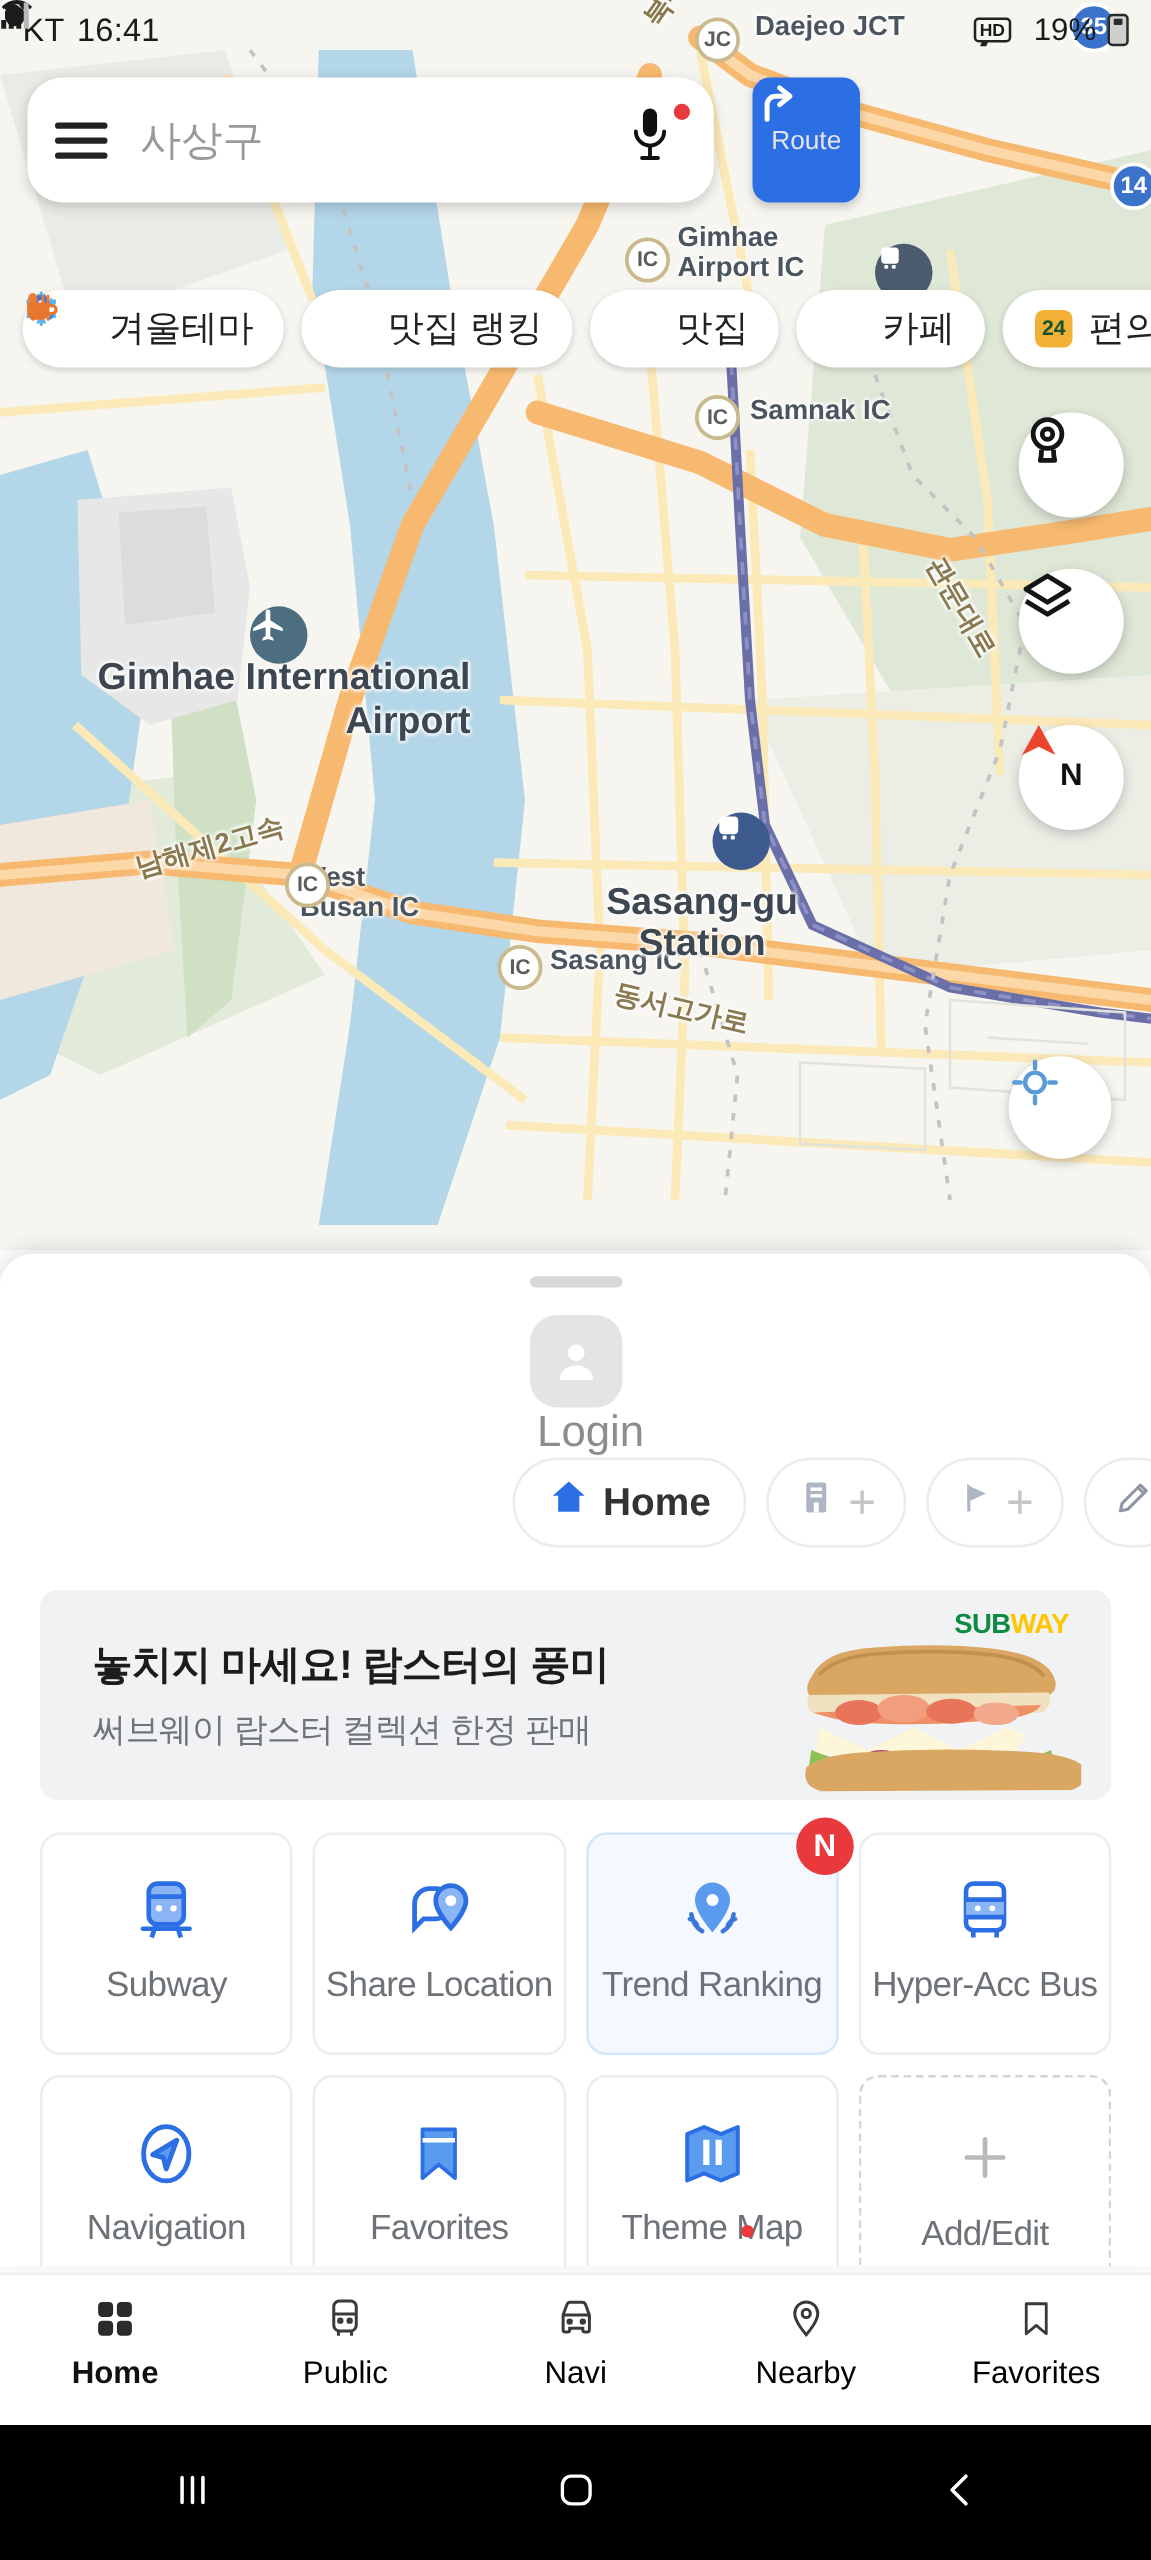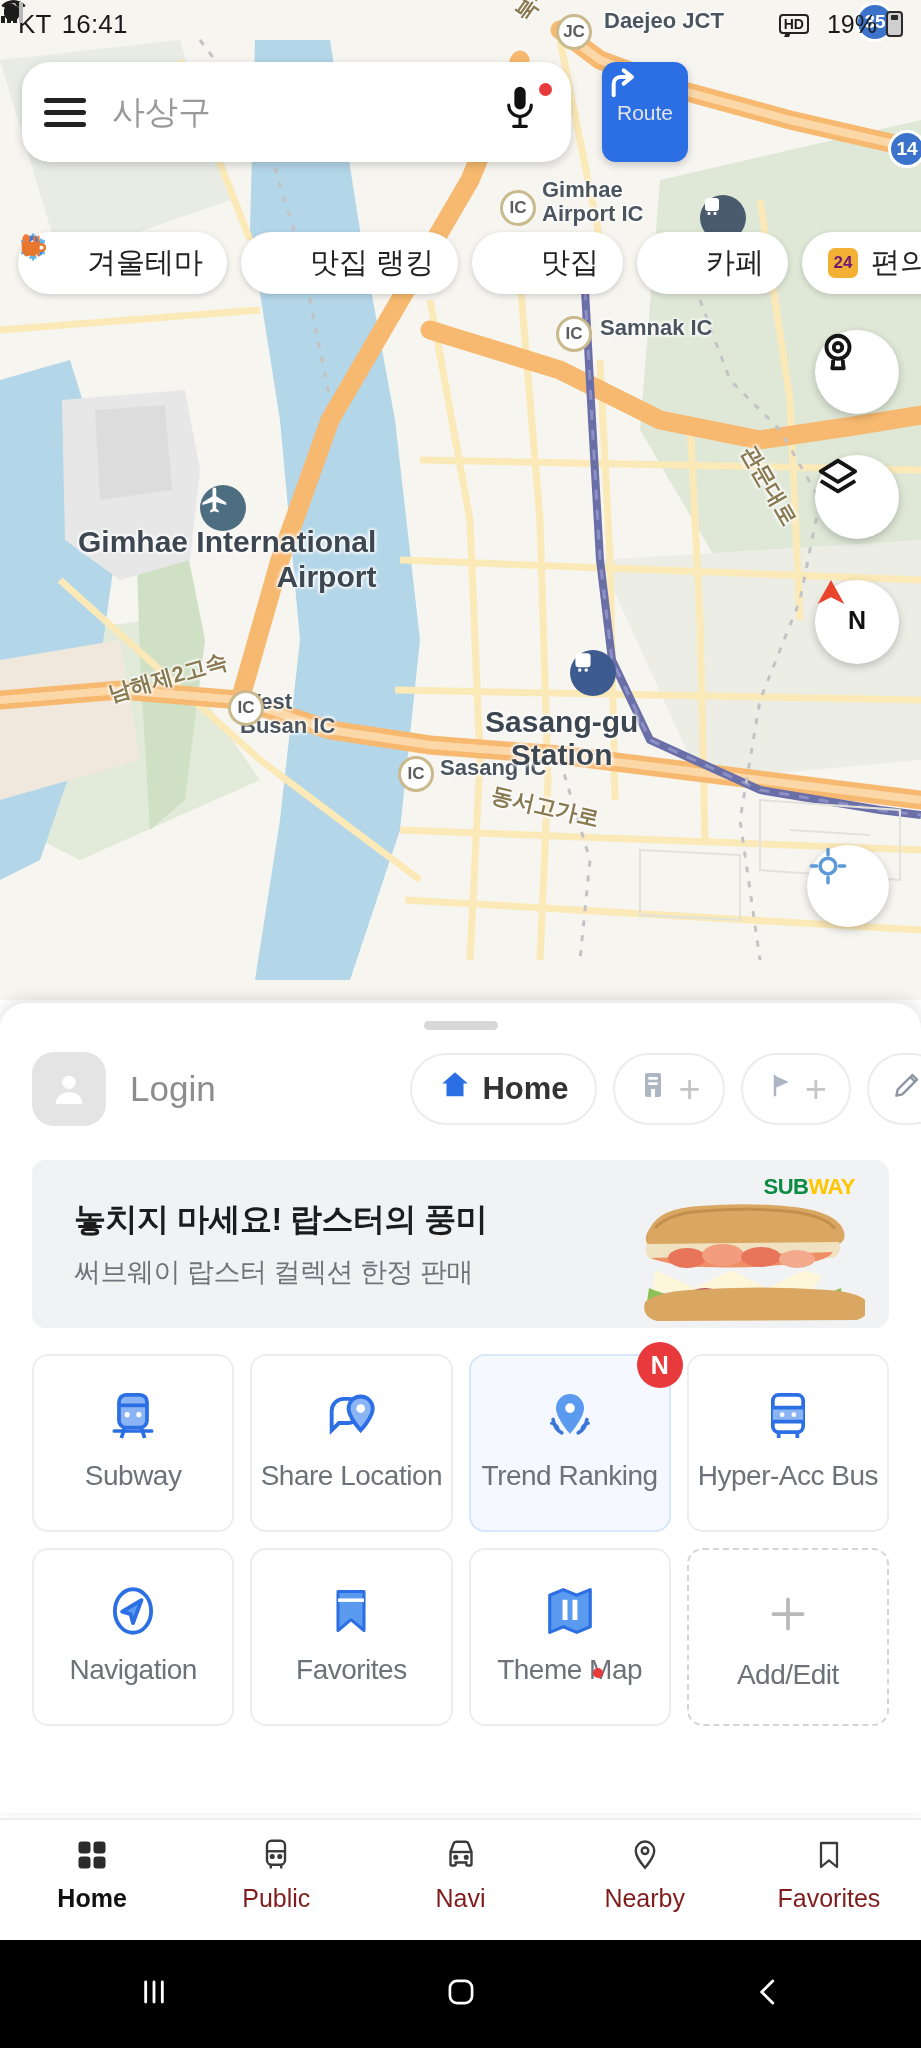--- a/index.html
+++ b/index.html
@@ -120,21 +120,21 @@
 
   
   .sheet {
     position:absolute; left:0; top: 1003px; width: 921px; height: 810px;
     background:#fff; border-radius: 26px 26px 0 0;
     box-shadow: 0 -4px 16px rgba(0,0,0,0.12); z-index: 50;
     overflow: hidden;
   }
   .handle { width: 74px; height: 9px; border-radius: 6px; background:#d8d8d8; margin: 18px auto 0; }
 
-  .userrow { display:flex; align-items:center; padding: 22px 32px 0; gap: 0; }
+  .userrow { display:flex; align-items:center; padding: 22px 32px 0; gap: 0; flex-direction: column; }
   .avatar {
     width: 74px; height: 74px; border-radius: 22px; background:#e4e4e4;
     display:flex; align-items:center; justify-content:center; flex:none;
   }
   .loginlabel { font-size: 35px; color:#8d8d8d; margin-left: 24px; }
   .quickchips { margin-left:auto; display:flex; gap: 16px; align-items:center; }
   .qchip {
     height: 72px; border:2px solid #ececec; border-radius: 36px; background:#fff;
     display:flex; align-items:center; justify-content:center; gap:10px; padding: 0 26px;
     font-size: 31px; color:#333; font-weight:bold; flex:none;
@@ -180,21 +180,21 @@
   .dot-red { position:absolute; width:10px; height:10px; border-radius:50%; background:#e8393c; }
 
   
   .bottomnav {
     position:absolute; left:0; bottom: 108px; width: 921px; height: 122px;
     background:#fff; border-top: 2px solid #eee; z-index: 60;
     display:flex; align-items:flex-start; padding-top: 14px;
   }
   .navitem { flex:1; display:flex; flex-direction:column; align-items:center; gap: 8px; }
   .navitem .nav-ico { height: 42px; display:flex; align-items:center; justify-content:center; }
-  .navitem .nav-label { font-size: 25px; color:#7f1d1d; }
+  .navitem .nav-label { font-size: 25px; color:#000000; }
   .navitem.active .nav-label { color:#111; font-weight:bold; }
 
   
   .androidbar {
     position:absolute; left:0; bottom:0; width:921px; height:108px; background:#000;
     display:flex; align-items:center; justify-content:space-around; z-index:70;
   }
   .ab-ico { color:#fff; }
 </style>
 </head>
@@ -428,21 +428,21 @@
         <span class="chip-ico">
           <svg width="30" height="30" viewBox="0 0 24 24" fill="#e8762c">
             <path d="M3 8h14v6a5 5 0 0 1-5 5H8a5 5 0 0 1-5-5V8z"></path>
             <path d="M17 10h2a2.5 2.5 0 0 1 0 5h-2" fill="none" stroke="#e8762c" stroke-width="2"></path>
           </svg>
         </span>
         <span>카페</span>
       </div>
       <div class="chip">
         <span class="chip-ico">
-          <span style="display:flex;align-items:center;justify-content:center;width:30px;height:30px;background:#f2b134;border-radius:7px;color:#701a75;font-size:17px;font-weight:bold;">24</span>
+          <span style="display:flex;align-items:center;justify-content:center;width:30px;height:30px;background:#f2b134;border-radius:7px;color:#14532d;font-size:17px;font-weight:bold;">24</span>
         </span>
         <span>편의점</span>
       </div>
     </div>
 
     <div class="mapbtn mapbtn-loc">
       <span>
         <svg width="46" height="46" viewBox="0 0 24 24" fill="none" stroke="#151515" stroke-width="2">
           <circle cx="12" cy="9" r="6"></circle>
             <circle cx="12" cy="9" r="2.2"></circle>

